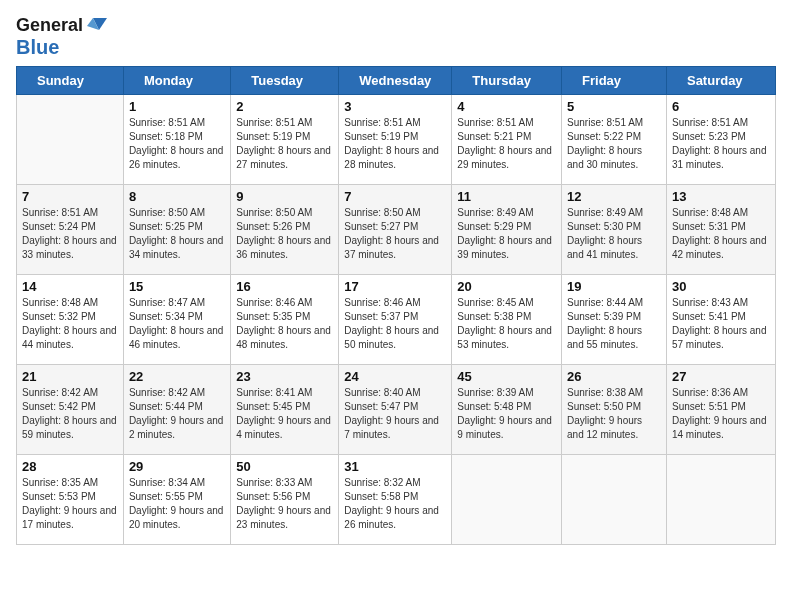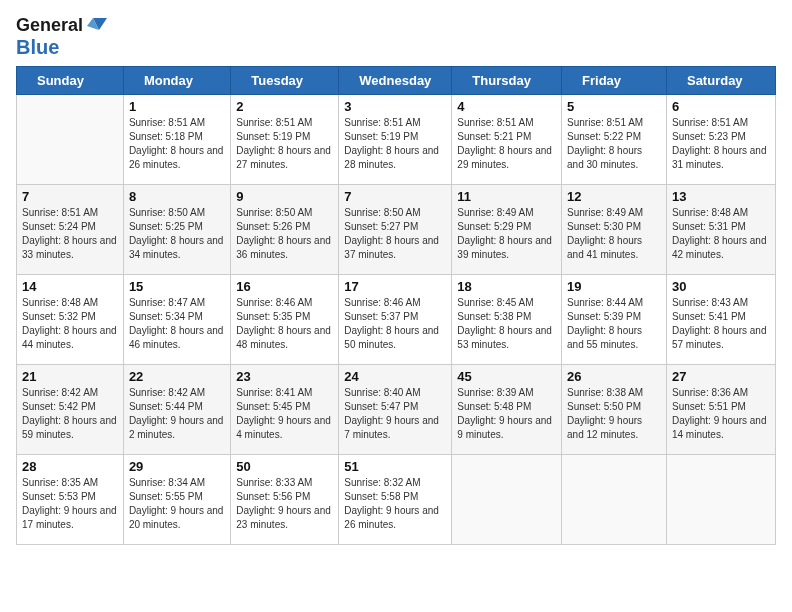--- a/index.html
+++ b/index.html
@@ -180,21 +180,21 @@
         </td>
         <td>
           <span class="day-number">16</span>
           <div class="day-info">Sunrise: 8:46 AM<br>Sunset: 5:35 PM<br>Daylight: 8 hours and 48 minutes.</div>
         </td>
         <td>
           <span class="day-number">17</span>
           <div class="day-info">Sunrise: 8:46 AM<br>Sunset: 5:37 PM<br>Daylight: 8 hours and 50 minutes.</div>
         </td>
         <td>
-          <span class="day-number">18</span>
+          <span class="day-number">20</span>
           <div class="day-info">Sunrise: 8:45 AM<br>Sunset: 5:38 PM<br>Daylight: 8 hours and 53 minutes.</div>
         </td>
         <td>
           <span class="day-number">19</span>
           <div class="day-info">Sunrise: 8:44 AM<br>Sunset: 5:39 PM<br>Daylight: 8 hours and 55 minutes.</div>
         </td>
         <td>
           <span class="day-number">30</span>
           <div class="day-info">Sunrise: 8:43 AM<br>Sunset: 5:41 PM<br>Daylight: 8 hours and 57 minutes.</div>
         </td>
@@ -236,21 +236,21 @@
         </td>
         <td>
           <span class="day-number">29</span>
           <div class="day-info">Sunrise: 8:34 AM<br>Sunset: 5:55 PM<br>Daylight: 9 hours and 20 minutes.</div>
         </td>
         <td>
           <span class="day-number">50</span>
           <div class="day-info">Sunrise: 8:33 AM<br>Sunset: 5:56 PM<br>Daylight: 9 hours and 23 minutes.</div>
         </td>
         <td>
-          <span class="day-number">51</span>
+          <span class="day-number">31</span>
           <div class="day-info">Sunrise: 8:32 AM<br>Sunset: 5:58 PM<br>Daylight: 9 hours and 26 minutes.</div>
         </td>
         <td class="empty-cell"></td>
         <td class="empty-cell"></td>
         <td class="empty-cell"></td>
       </tr>
     </tbody>
 </table>
 
 </body></html>

